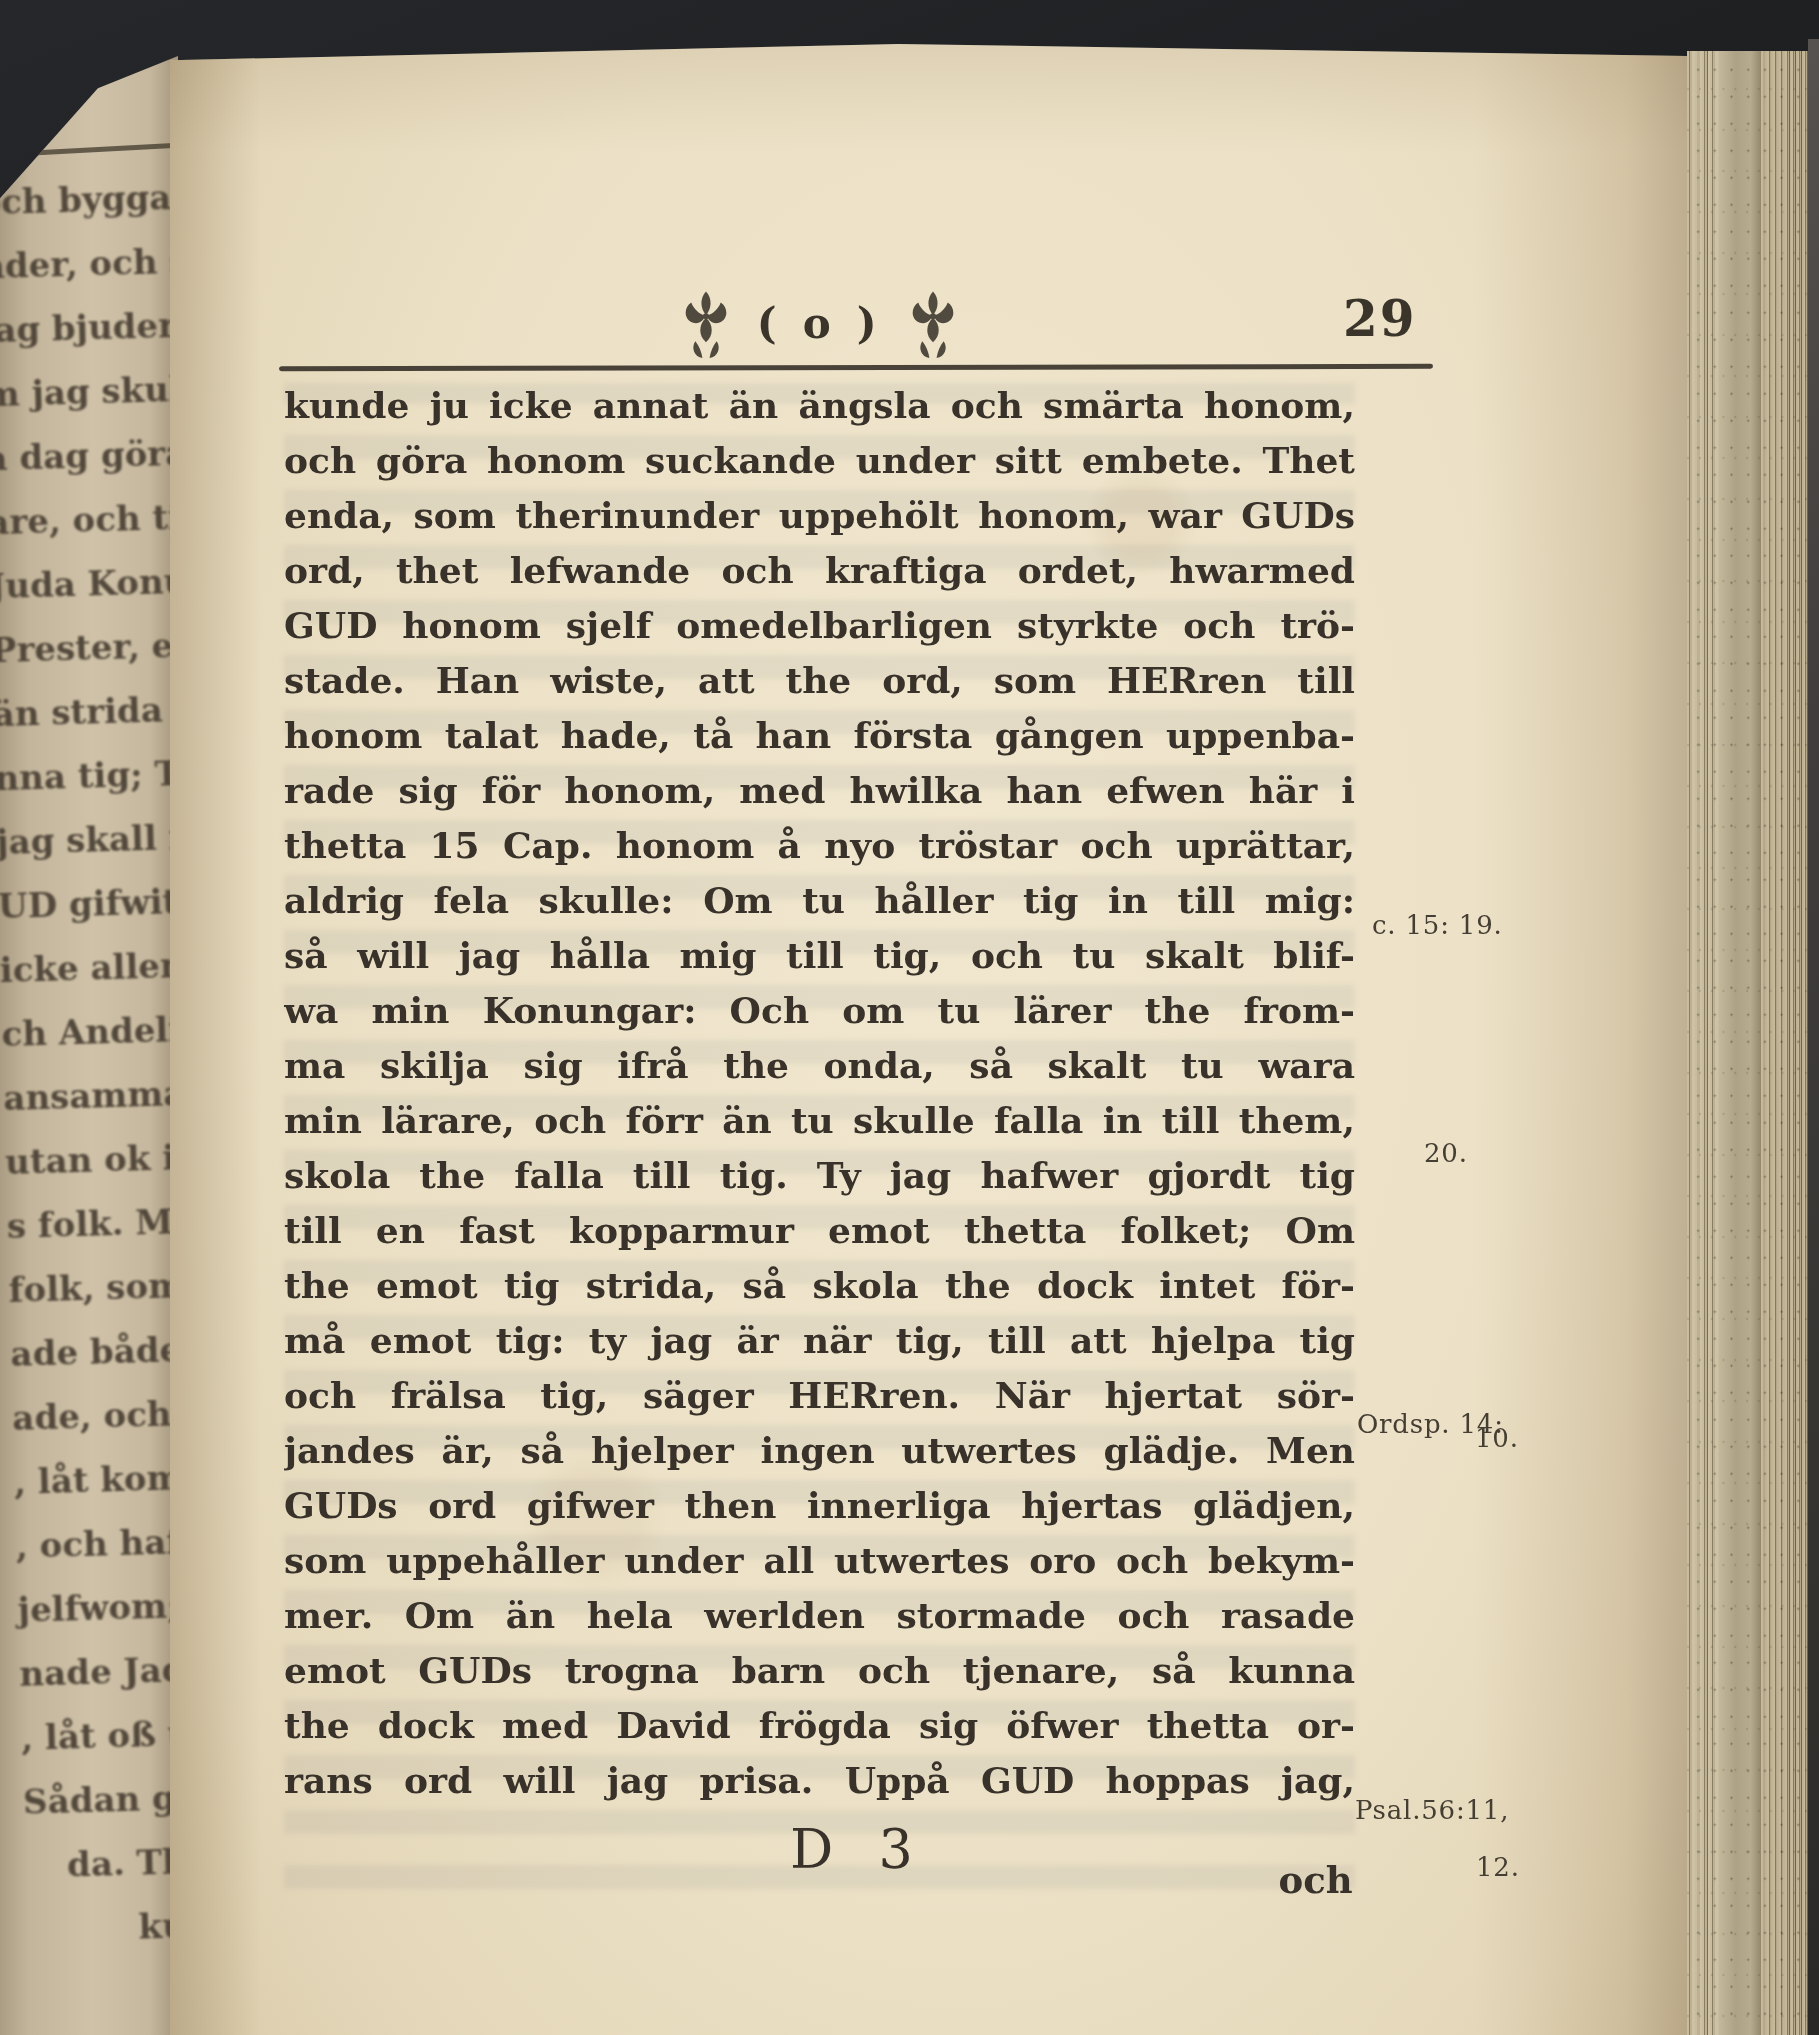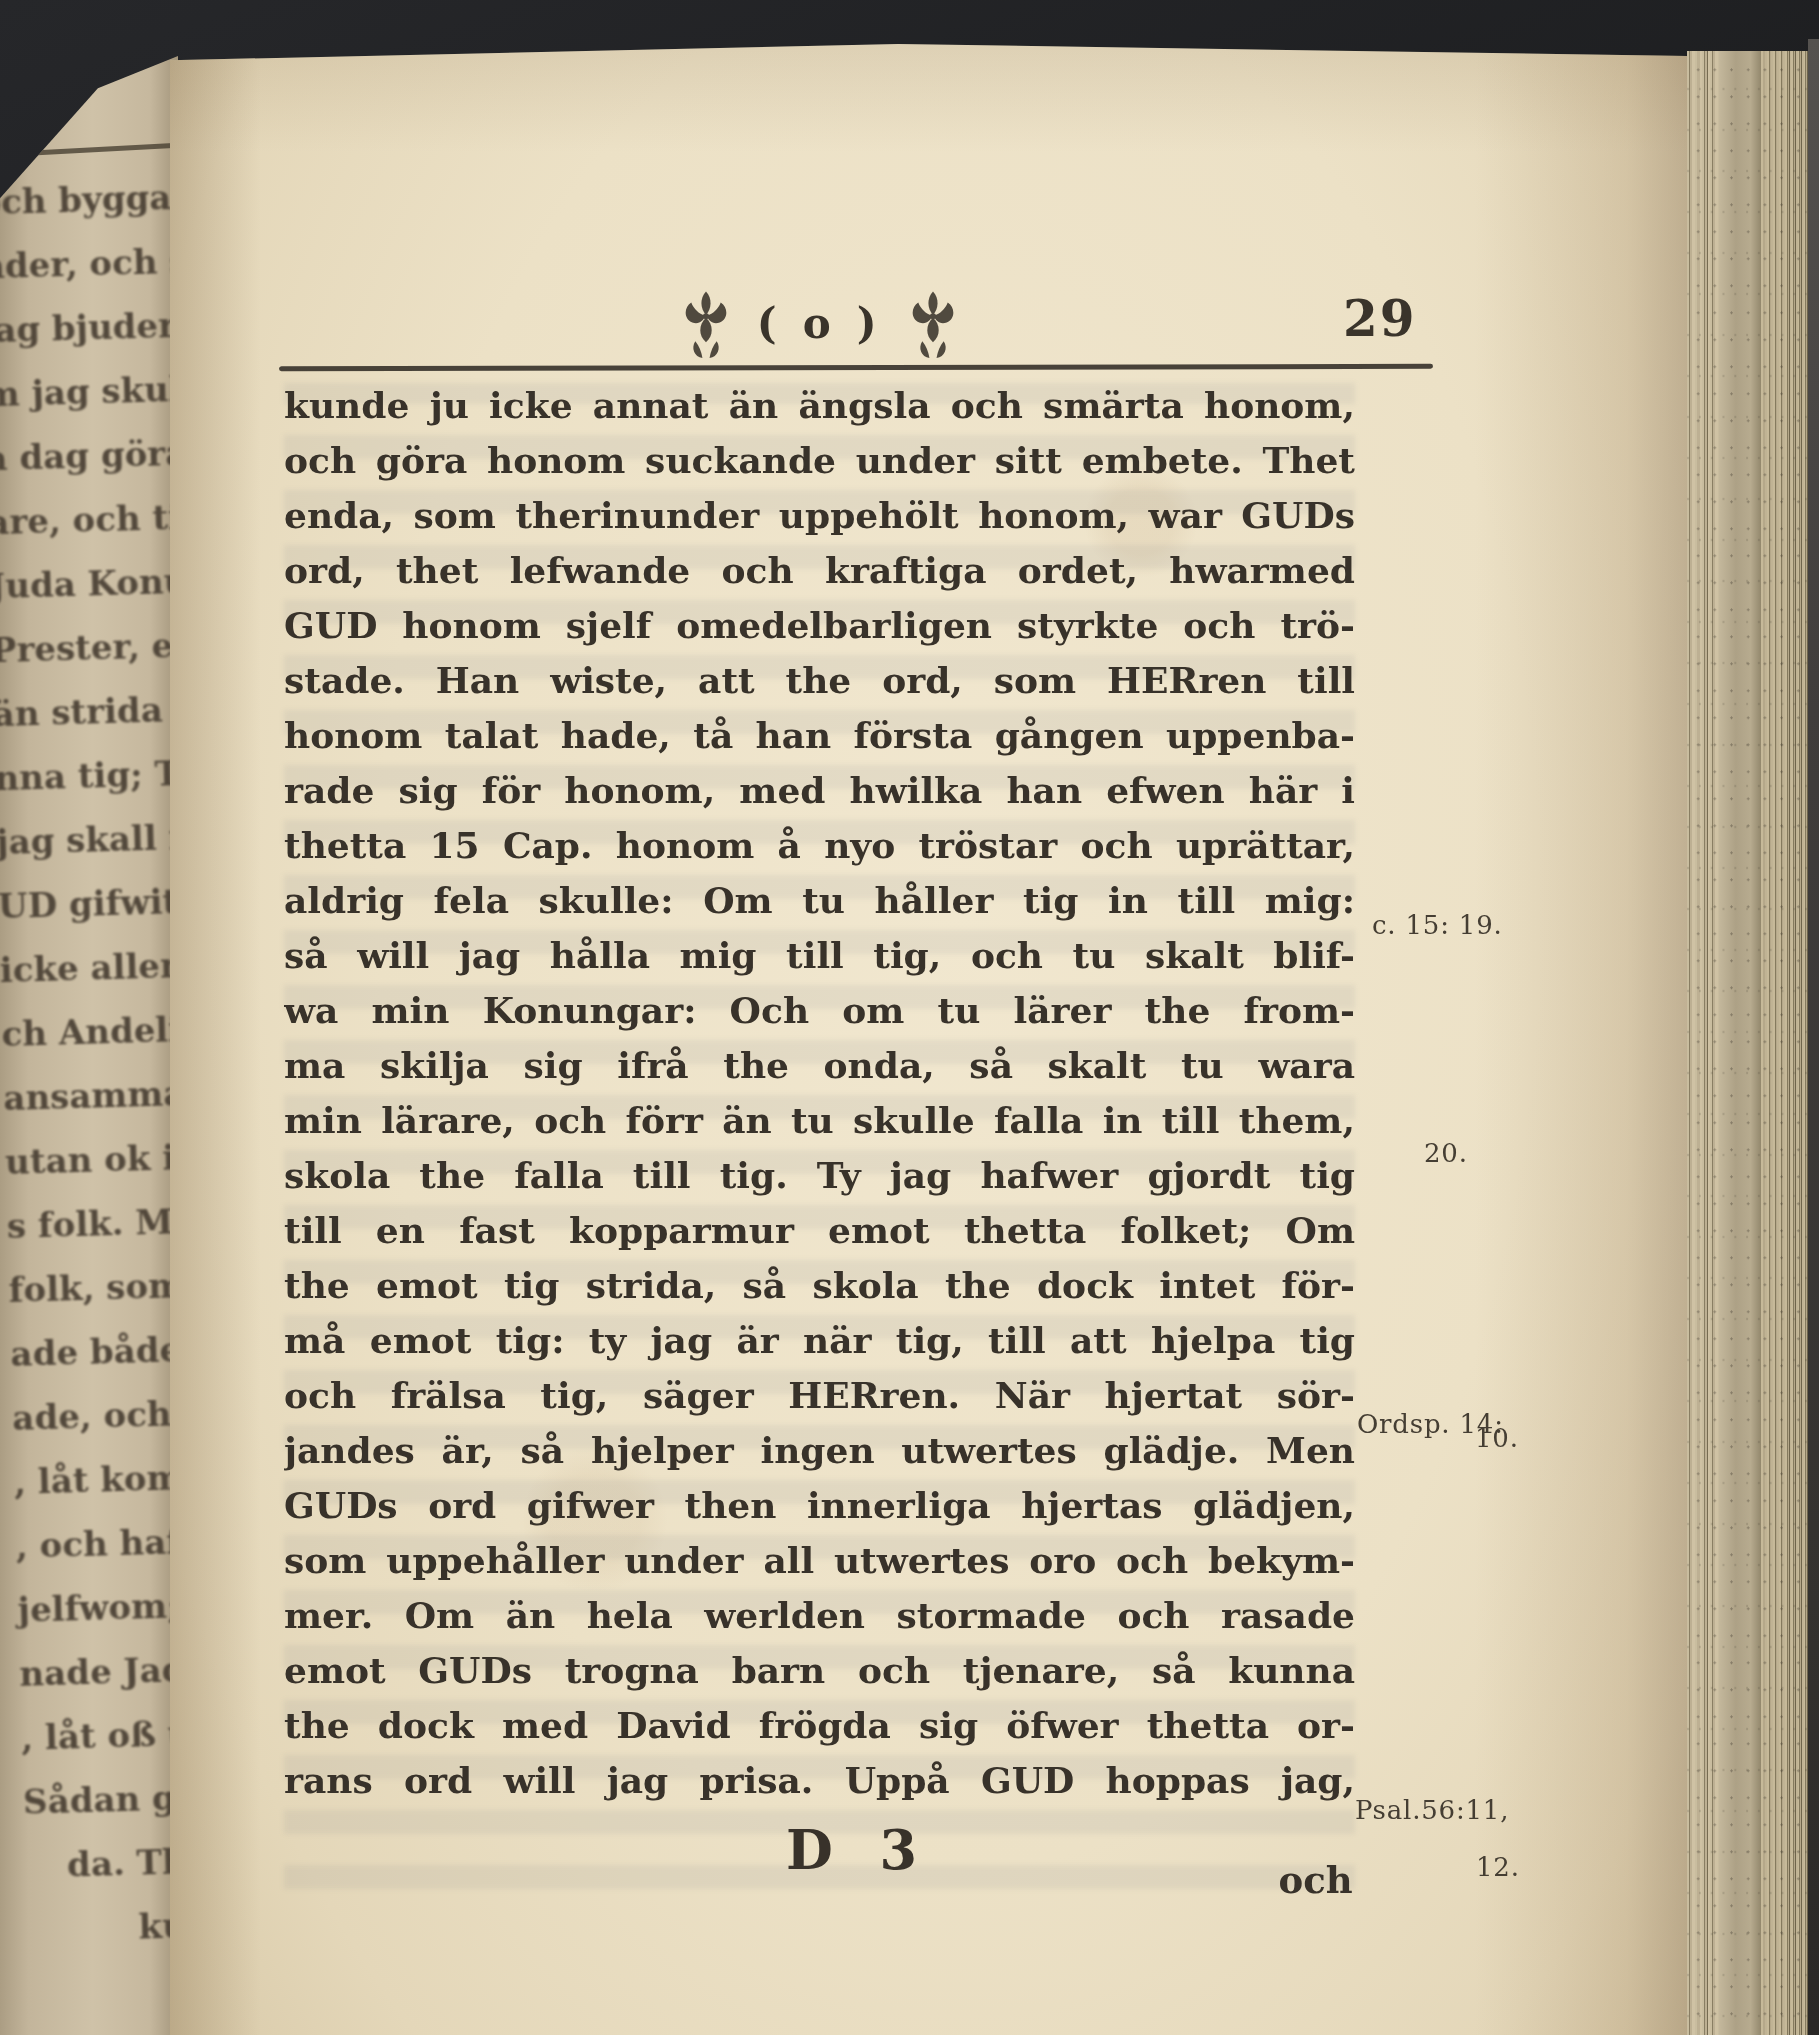--- a/index.html
+++ b/index.html
@@ -41,21 +41,21 @@
   .pageno{position:absolute;left:1173px;top:245px;font-size:50px;font-weight:600;color:#3a342b;letter-spacing:2px;}
   .rule{position:absolute;left:109px;top:321px;width:1154px;height:5.3px;background:#3a342c;border-radius:2.8px;opacity:.92;transform:rotate(-0.12deg);}
   .ghost{
     position:absolute;left:114px;top:339px;width:1071px;height:1506px;pointer-events:none;
     background:repeating-linear-gradient(0deg,rgba(100,108,122,.09) 0 23.6px,rgba(100,108,122,0) 23.6px 55px);
     filter:blur(2.4px);
   }
   .text-col{position:absolute;left:114px;top:334px;width:1071px;color:#38322a;}
   .tl{height:55px;line-height:55px;font-size:36px;font-weight:700;text-align:justify;text-align-last:justify;word-spacing:3.3px;overflow:hidden;}
   .sig-row{position:relative;height:73px;margin-top:9.8px;}
-  .sig{position:absolute;left:0;right:0;top:0;text-align:center;transform:translateX(39px);font-size:54px;font-weight:700;letter-spacing:14px;}
+  .sig{position:absolute;left:0;right:0;top:0;text-align:center;transform:translateX(39px);font-size:54px;font-weight:400;letter-spacing:14px;}
   .catch{position:absolute;right:2.4px;top:2.4px;font-size:37px;font-weight:700;margin-top:38px;}
   .mn{position:absolute;font-size:26px;font-weight:400;color:#453e33;letter-spacing:0.8px;white-space:nowrap;margin-top:28px;}
   .mn0{left:1202px;top:838px;}
   .mn1{left:1254px;top:1066px;}
   .mn2{left:1187px;top:1337px;}
   .mn3{left:1305px;top:1351px;}
   .mn4{left:1185px;top:1723px;}
   .mn5{left:1306px;top:1780px;}
 
   

